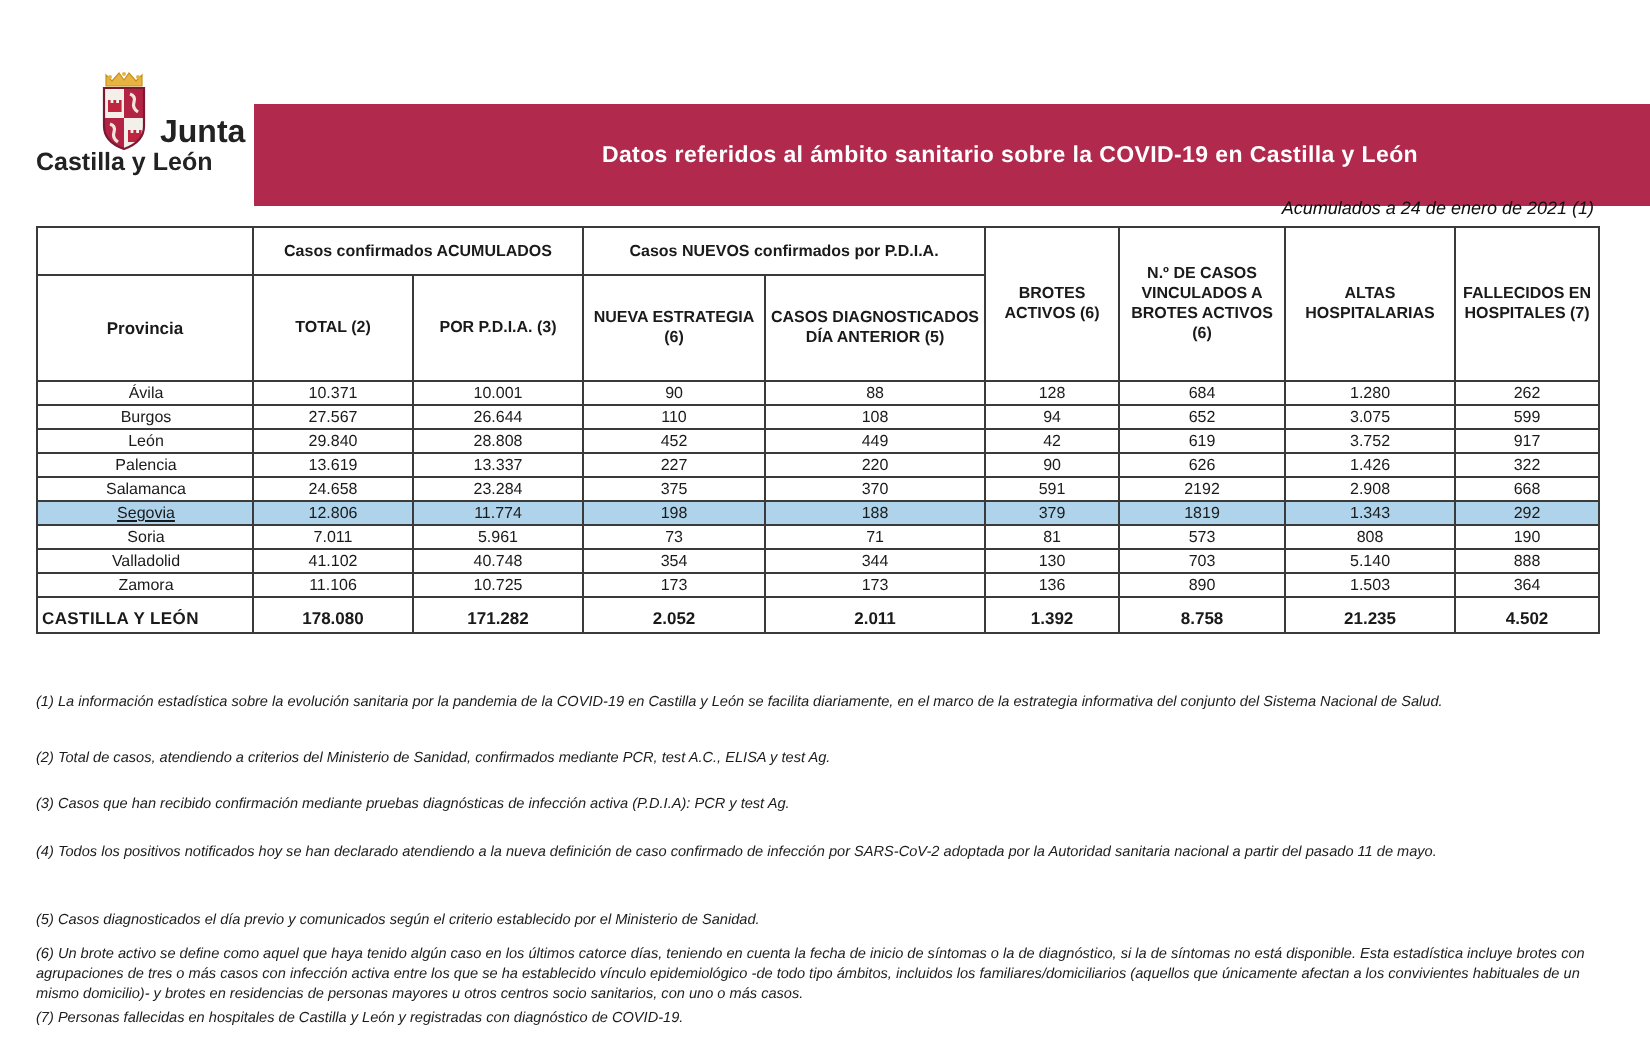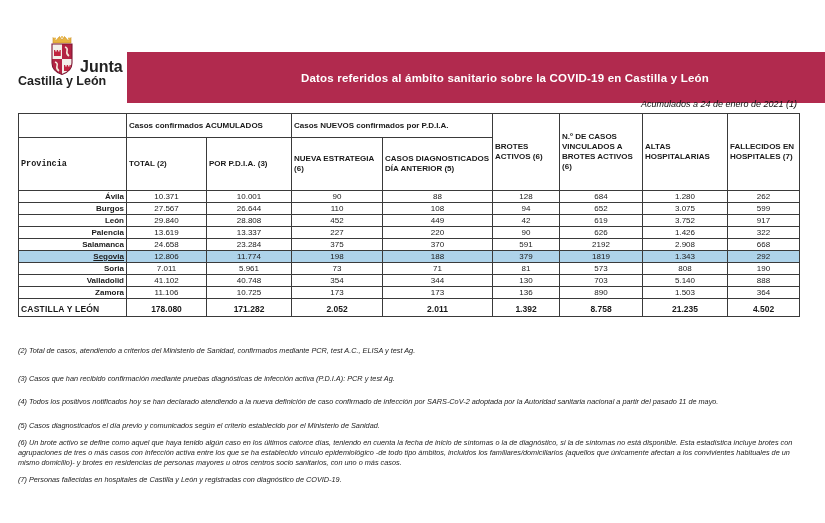--- a/index.html
+++ b/index.html
@@ -18,41 +18,41 @@
   .banner .t { color: #ffffff; font-weight: bold; font-size: 11.5px; letter-spacing: .2px; }
 
   
   .datenote { position: absolute; left: 18px; top: 99px; width: 779px; text-align: right;
               font-style: italic; font-size: 9px; color: #111; }
 
   
   table.covid { position: absolute; left: 18px; top: 113px; width: 781px;
                 border-collapse: collapse; table-layout: fixed; }
   table.covid th, table.covid td { border: 1px solid #3a3a3a; }
-  thead th { font-size: 8px; font-weight: bold; text-align: left; vertical-align: middle;
+  thead th { font-size: 8px; font-weight: bold; text-align: center; vertical-align: middle;
              line-height: 1.25; padding: 1px 2px; background: #fff; }
   th.noborder { border: none; background: transparent; }
-  th.province { border: 2px solid #000; font-size: 8.5px; font-family: Liberation Mono, monospace; }
+  th.province { border: 2px solid #000; font-size: 8.5px; }
   tr.grp th { height: 24px; }
   tr.sub th { height: 53px; }
   tbody td { height: 12px; font-size: 8px; text-align: center; vertical-align: middle; padding: 0 2px; }
-  tbody td.prov { text-align: right; font-weight: bold; padding-left: 3px; font-size: 8px; }
+  tbody td.prov { text-align: center; font-weight: normal; padding-left: 3px; font-size: 8px; }
   tr.hl td { background: var(--hl, #aed3ea); }
   tr.hl td.prov { text-decoration: underline; }
   tfoot td { border: none; border-top: 2px solid #000; font-weight: bold; font-size: 8.5px;
              text-align: center; padding-top: 5px; padding-bottom: 2px; }
   tfoot td.prov { text-align: left; padding-left: 2px; letter-spacing: .2px; }
 
   
   .footnotes { position: absolute; left: 18px; top: 346px; width: 781px; }
   .footnote { font-style: italic; font-size: 7.3px; line-height: 10px; color: #1c1c1c; }
   .footnote:nth-child(1) { margin-bottom: 18px; }
   .footnote:nth-child(2) { margin-bottom: 13px; }
   .footnote:nth-child(3) { margin-bottom: 14px; }
-  .footnote:nth-child(4) { margin-bottom: 7px; }
+  .footnote:nth-child(4) { margin-bottom: 24px; }
   .footnote:nth-child(5) { margin-bottom: 7px; }
   .footnote:nth-child(6) { margin-bottom: 2px; }
 </style>
 </head>
 <body>
 
 <div class="logo">
   <svg width="32" height="42" viewBox="0 0 32 42">
 
     <path d="M7,9 L7,3.5 L10,6.5 L13.5,2.5 L16,6 L18.5,2.5 L22,6.5 L25,3.5 L25,9 Z" fill="#e8b441" stroke="#c98f23" stroke-width="0.6"></path>
@@ -228,19 +228,20 @@
         <td>2.011</td>
         <td>1.392</td>
         <td>8.758</td>
         <td>21.235</td>
         <td>4.502</td>
       </tr>
   </tfoot>
 </table>
 
 <div class="footnotes">
+  <div class="footnote">(1) La información estadística sobre la evolución sanitaria por la pandemia de la COVID-19 en Castilla y León se facilita diariamente, en el marco de la estrategia informativa del conjunto del Sistema Nacional de Salud.</div>
   <div class="footnote">(2) Total de casos, atendiendo a criterios del Ministerio de Sanidad, confirmados mediante PCR, test A.C., ELISA y test Ag.</div>
   <div class="footnote">(3) Casos que han recibido confirmación mediante pruebas diagnósticas de infección activa (P.D.I.A): PCR y test Ag.</div>
   <div class="footnote">(4) Todos los positivos notificados hoy se han declarado atendiendo a la nueva definición de caso confirmado de infección por SARS-CoV-2 adoptada por la Autoridad sanitaria nacional a partir del pasado 11 de mayo.</div>
   <div class="footnote">(5) Casos diagnosticados el día previo y comunicados según el criterio establecido por el Ministerio de Sanidad.</div>
   <div class="footnote">(6) Un brote activo se define como aquel que haya tenido algún caso en los últimos catorce días, teniendo en cuenta la fecha de inicio de síntomas o la de diagnóstico, si la de síntomas no está disponible. Esta estadística incluye brotes con agrupaciones de tres o más casos con infección activa entre los que se ha establecido vínculo epidemiológico -de todo tipo ámbitos, incluidos los familiares/domiciliarios (aquellos que únicamente afectan a los convivientes habituales de un mismo domicilio)- y brotes en residencias de personas mayores u otros centros socio sanitarios, con uno o más casos.</div>
   <div class="footnote">(7) Personas fallecidas en hospitales de Castilla y León y registradas con diagnóstico de COVID-19.</div>
 </div>
 
 </body></html>

